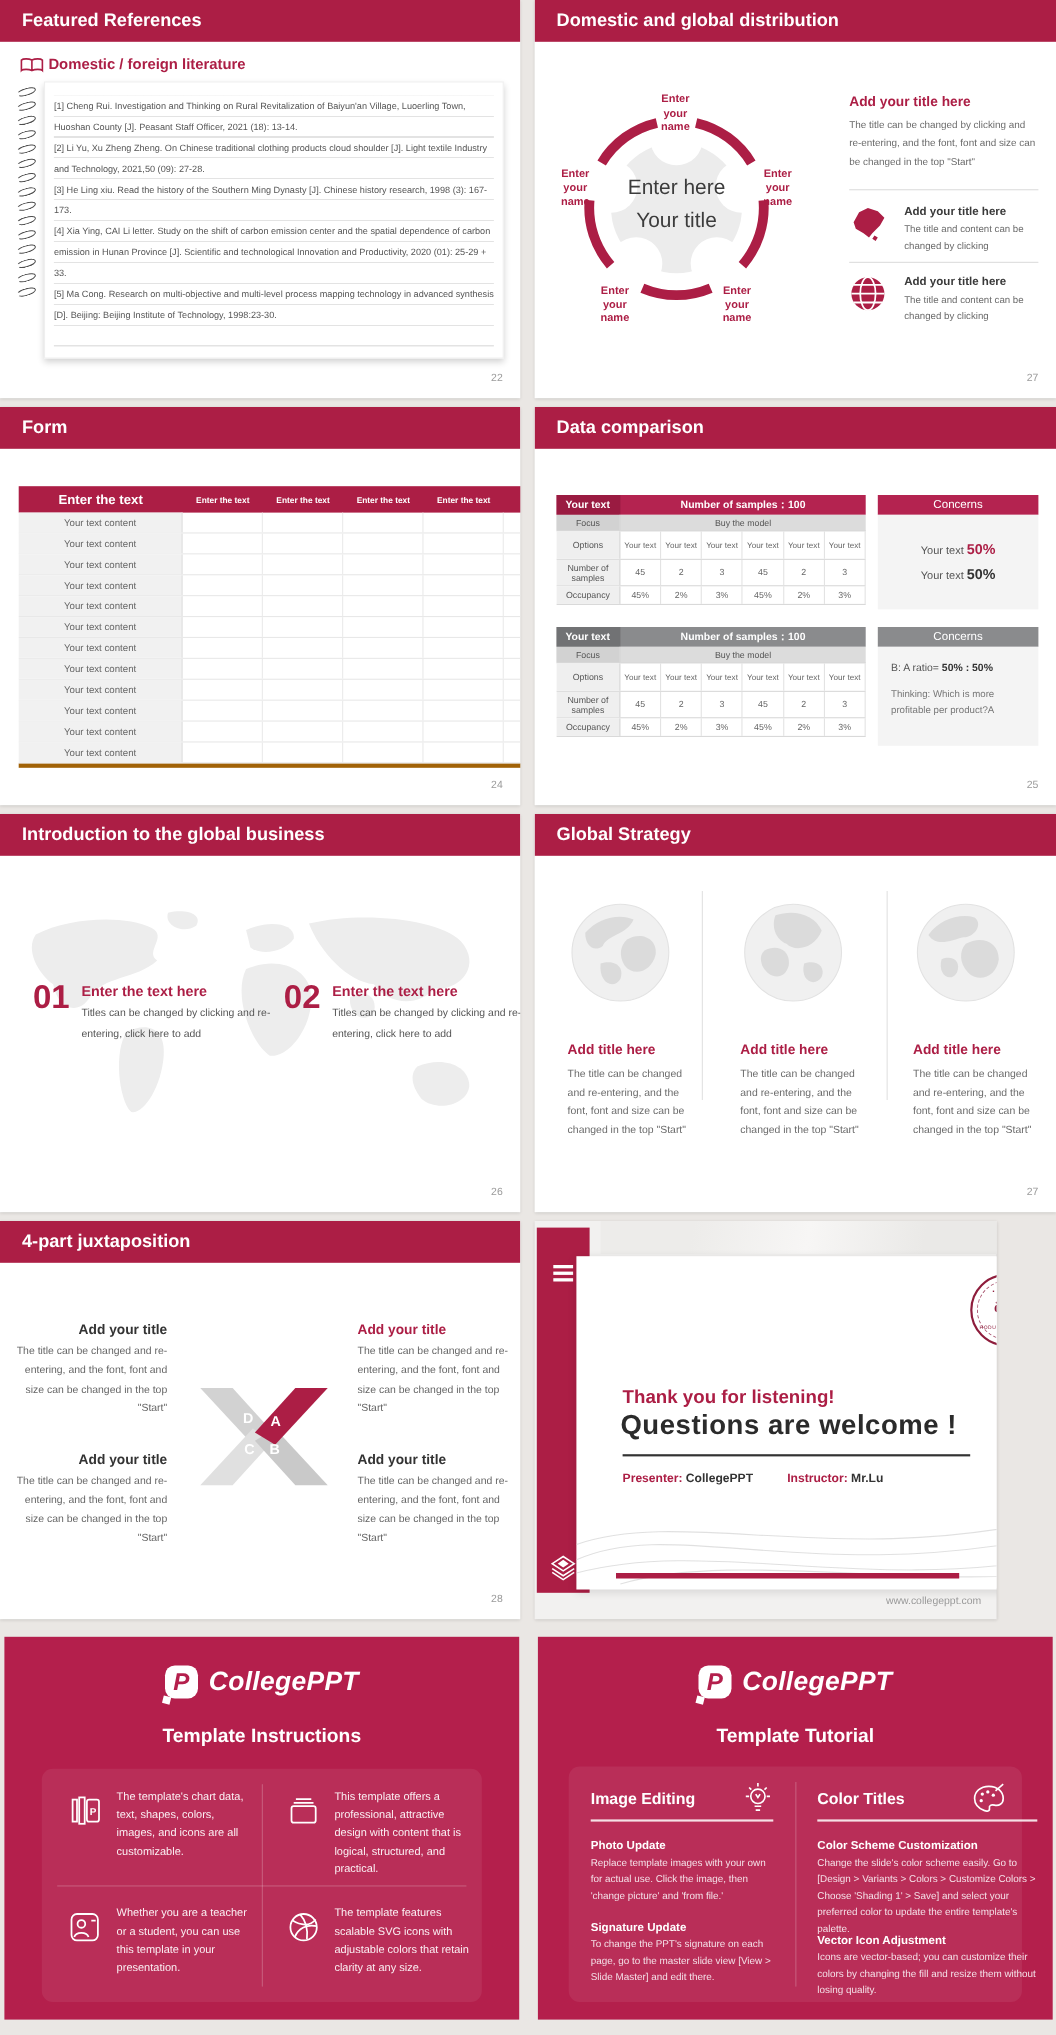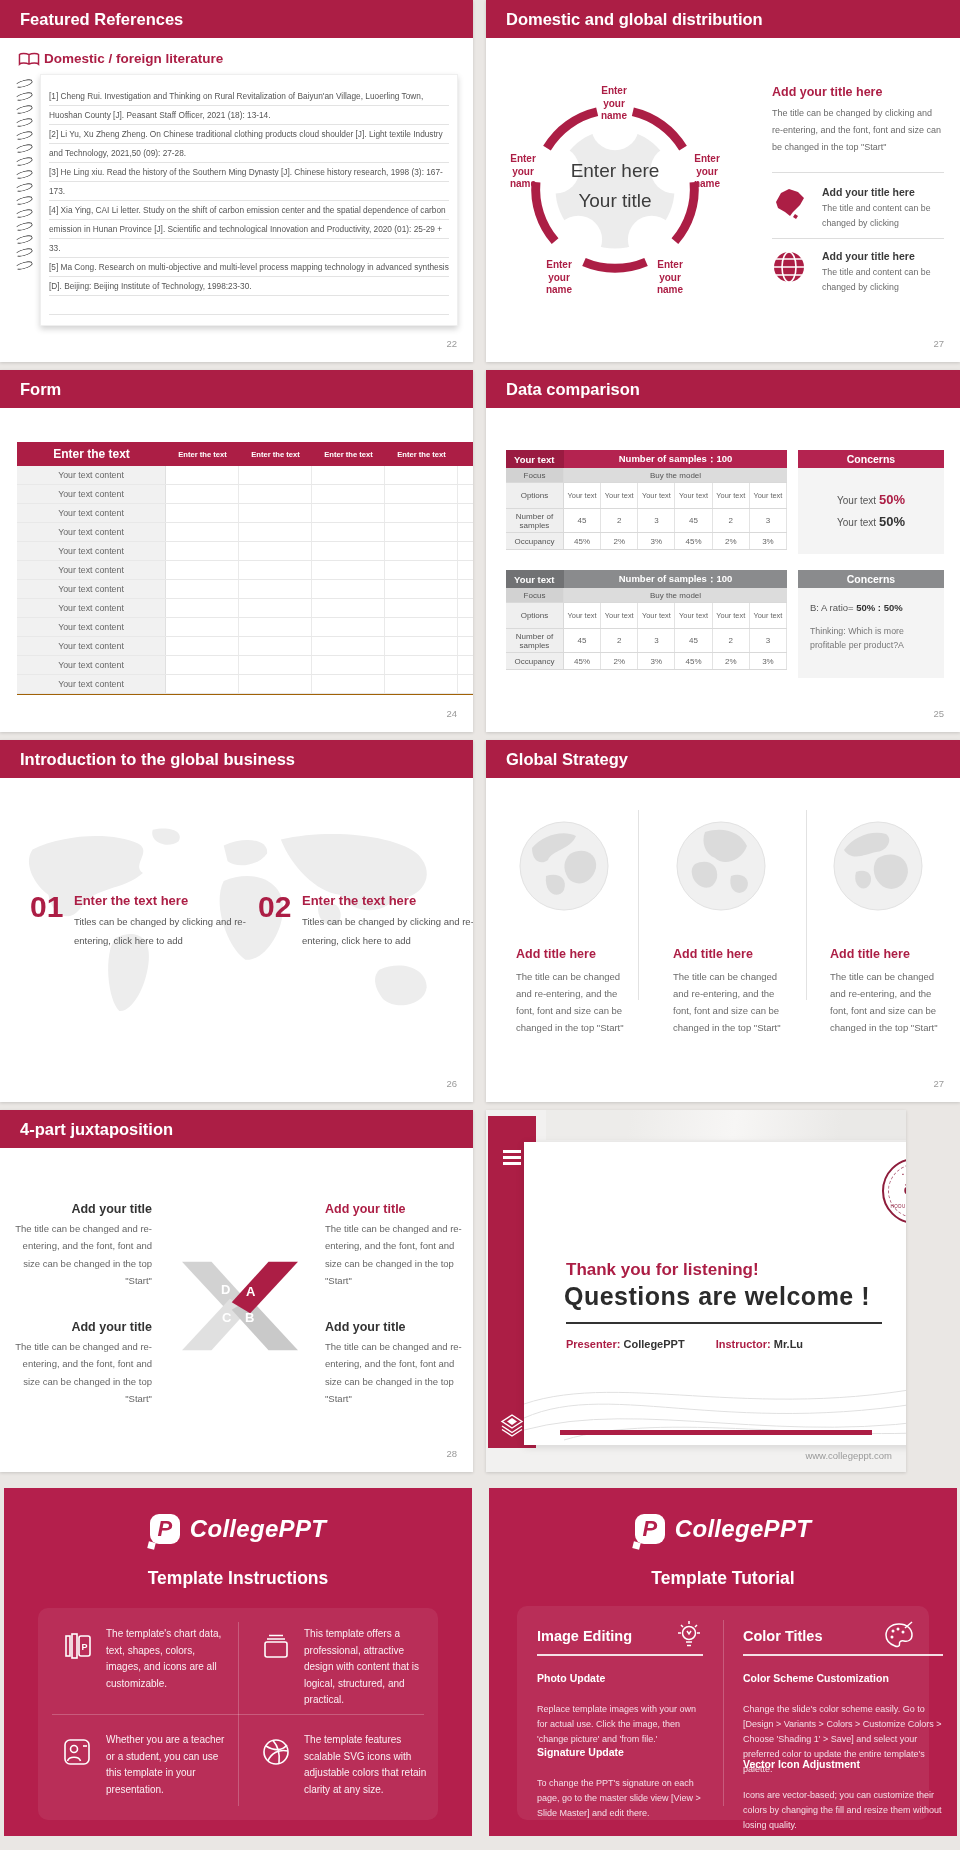--- a/index.html
+++ b/index.html
@@ -18,36 +18,36 @@
   .coil{display:block;width:18px;height:7px;border:1.7px solid #4E4E4E;border-radius:50%;border-left-color:transparent;transform:rotate(-16deg);margin-bottom:6px}
   
   .node-label{position:absolute;width:46px;text-align:center;color:var(--red);font-weight:bold;font-size:10px;line-height:12.5px}
   .ctr-txt{position:absolute;left:49px;width:160px;text-align:center;color:#3C3C3C;font-size:19px}
   .r-head{color:var(--red);font-weight:bold;font-size:12.5px}
   .r-body{font-size:9px;color:#6B6B6B;line-height:17px}
   .divider{position:absolute;height:1px;background:#DDD}
   .it-head{font-size:10.5px;font-weight:bold;color:#3A3A3A}
   .it-body{font-size:8.8px;color:#6B6B6B;line-height:14.5px}
   
-  .ftable{position:absolute;left:17px;top:72px;width:486px;border-bottom:1px solid #a16207}
+  .ftable{position:absolute;left:17px;top:72px;width:486px;border-bottom:4px solid #a16207}
   .fhead{display:flex;height:24px;background:var(--red);color:#fff;align-items:center}
   .fh1{width:149px;text-align:center;font-size:12px;font-weight:bold}
   .fh{width:73px;text-align:center;font-size:7.6px;font-weight:bold}
   .frow{display:flex;height:19px;border-bottom:1px solid #E8E8E8}
   .fc1{width:149px;background:#F1F1F1;color:#666;font-size:8.8px;display:flex;align-items:center;justify-content:center;border-right:1px solid #E0E0E0}
   .fc{width:73px;border-right:1px solid #EAEAEA}
   
   .t25{position:absolute;left:20px;width:281px;font-size:8px;color:#555}
   .t25h{display:flex;height:18px;color:#fff;font-weight:bold}
   .t25h .l{width:58px;display:flex;align-items:center;padding-left:8px;font-size:9.5px}
   .t25h .r{flex:1;display:flex;align-items:center;justify-content:center;font-size:9.5px}
   .trow{display:flex;border-bottom:1px solid #D9D9D9}
   .lab{width:58px;background:#EFEFEF;display:flex;align-items:center;justify-content:center;text-align:center;border-right:1px solid #D9D9D9;line-height:9px}
   .dc{width:37.2px;display:flex;align-items:center;justify-content:center;text-align:center;border-right:1px solid #E3E3E3;color:#666;line-height:9px}
-  .ribbon{position:absolute;left:312px;width:146px;height:18px;color:#fff;font-weight:bold;font-size:10.5px;display:flex;align-items:center;justify-content:center}
+  .ribbon{position:absolute;left:312px;width:146px;height:18px;color:#fff;font-weight:normal;font-size:10.5px;display:flex;align-items:center;justify-content:center}
   .cbox{position:absolute;left:312px;width:146px;background:#F4F4F4}
   
   .bignum{position:absolute;color:var(--red);font-weight:bold;font-size:30px}
   .ehead{position:absolute;color:var(--red);font-weight:bold;font-size:13px}
   .ebody{position:absolute;color:#555;font-size:9.5px;line-height:19px}
   
   .gcolhead{position:absolute;color:var(--red);font-weight:bold;font-size:12.5px}
   .gcolbody{position:absolute;color:#6B6B6B;font-size:9.5px;line-height:17px}
   .vdiv{position:absolute;width:1px;background:#E2E2E2;top:70px;height:190px}
   
@@ -69,21 +69,21 @@
   .logorow{position:absolute;left:0;right:0;top:26px;display:flex;justify-content:center;align-items:center;gap:10px}
   .lbadge{position:relative;width:30px;height:30px;background:#fff;border-radius:9px;color:var(--panel);font-weight:bold;font-style:italic;font-size:22px;display:flex;align-items:center;justify-content:center}
   .lbadge::after{content:"";position:absolute;left:-2px;bottom:-5px;width:7px;height:7px;background:#fff;transform:rotate(14deg)}
   .ltext{color:#fff;font-weight:bold;font-style:italic;font-size:24px;letter-spacing:.3px}
   .pheading{position:absolute;left:0;right:0;top:80px;text-align:center;color:#fff;font-weight:bold;font-size:17.5px}
   .qcard{position:absolute;background:rgba(255,255,255,.07);border-radius:10px}
   .wdiv{position:absolute;background:rgba(255,255,255,.22)}
   .q-body{color:#FBEFF3;font-size:10px;line-height:16.5px}
   .tut-h{color:#fff;font-weight:bold;font-size:14.5px}
   .tut-sub{color:#fff;font-weight:bold;font-size:10.5px}
-  .tut-body{color:#F4DFE7;font-size:9px;line-height:15px;margin-top:16px}
+  .tut-body{color:#F4DFE7;font-size:9px;line-height:15px;margin-top:0}
   .hrw{position:absolute;height:1.5px;background:rgba(255,255,255,.85)}
 </style>
 </head>
 <body>
 
 <div class="slide" style="left:0;top:0">
   <div class="hdr"><span>Featured References</span></div>
   <svg class="abs" style="left:18px;top:51px" width="22" height="16" viewBox="0 0 30 18">
       <path d="M15,3 C11,1 4,1 2,3 V16 C4,14 11,14 15,16 C19,14 26,14 28,16 V3 C26,1 19,1 15,3 Z M15,3 V16" fill="none" stroke="#AC1E45" stroke-width="2"></path>
     </svg>

